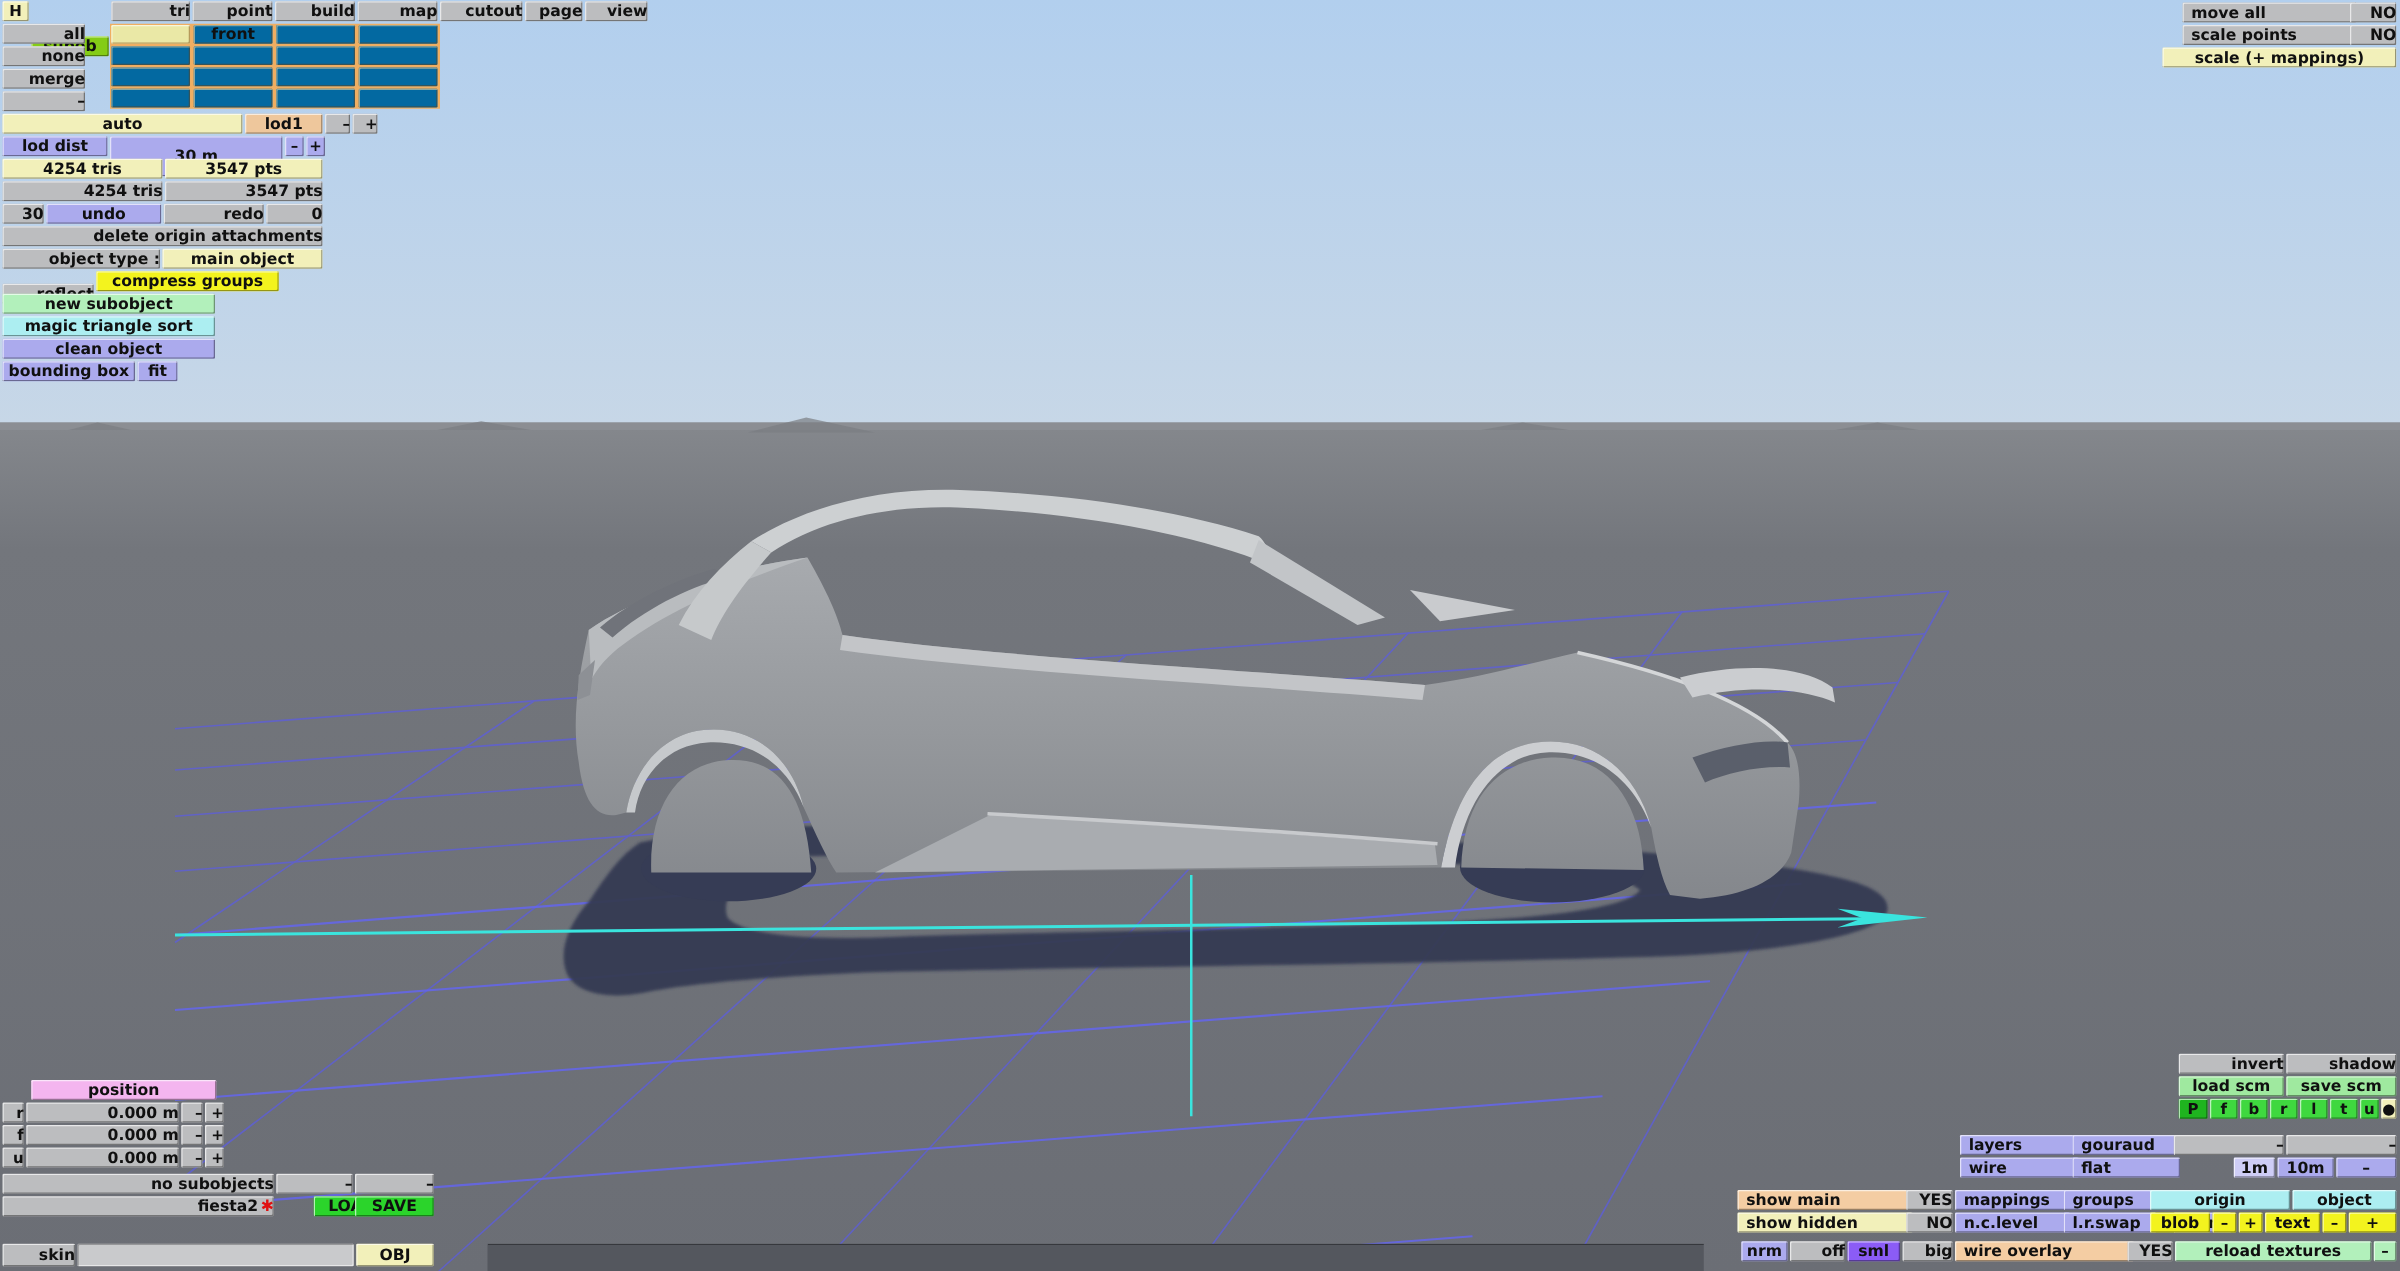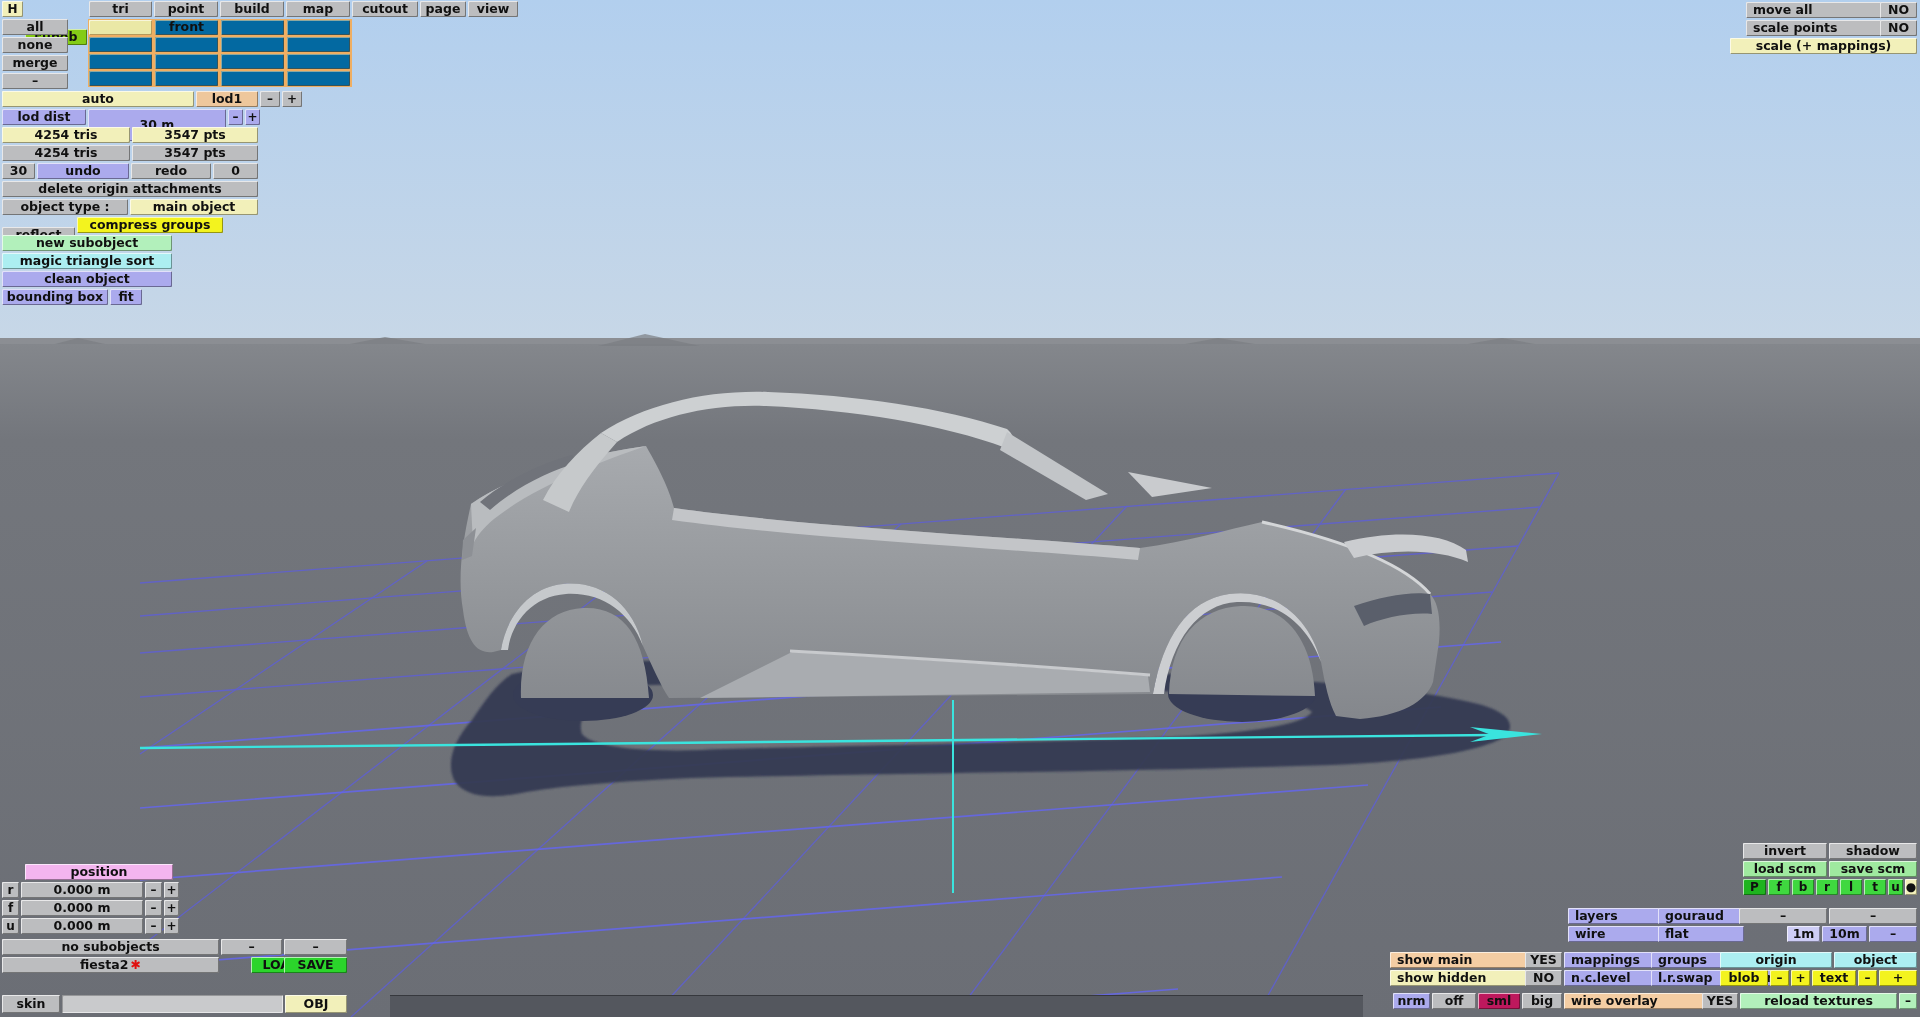--- a/index.html
+++ b/index.html
@@ -7,22 +7,22 @@
          font-family:"DejaVu Sans",sans-serif;}
   #viewport{position:absolute;left:0;top:0;width:1920px;height:1017px;}
   .btn{position:absolute;display:flex;align-items:center;justify-content:center;
        gap:2px;font:700 12.5px "DejaVu Sans",sans-serif;color:#101010;
        box-shadow:inset 1px 1px 0 rgba(255,255,255,.65),
                   inset -1px -1px 0 rgba(0,0,0,.38);
        border-radius:1px;white-space:nowrap;overflow:hidden;line-height:1;
        user-select:none;}
   .btn.al{justify-content:flex-start;padding-left:7px;}
   .btn.sm{font-size:12px;}
-  .k-gray{background:#bcbdbf;}
-  .k-graylight{background:#be185d;}
+  .k-gray{background:#bcbdbf;justify-content:flex-end;}
+  .k-graylight{background:#8b5cf6;}
   .k-grayfield{background:#c9cacc;box-shadow:inset 1px 1px 0 rgba(0,0,0,.25),
                inset -1px -1px 0 rgba(255,255,255,.55);}
   .k-cream{background:#f2f0ba;}
   .k-yellow{background:#f3f31e;}
   .k-purple{background:#abaaed;}
   .k-purpledeep{background:#84cc16;margin-top:28px;}
   .k-purplelight{background:#cecdf6;}
   .k-tan{background:#eec79c;}
   .k-pink{background:#f4b5ef;}
   .k-green{background:#2bd42b;}

